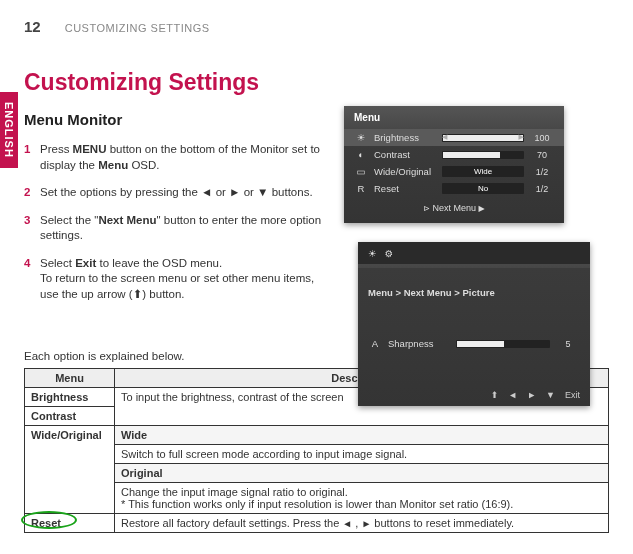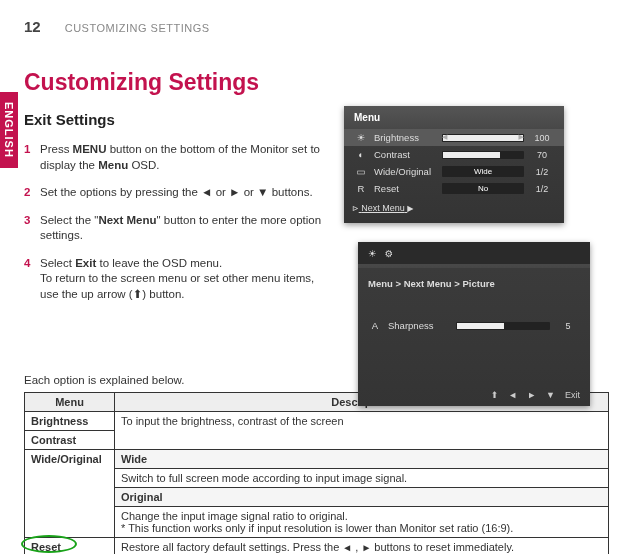--- a/index.html
+++ b/index.html
@@ -21,26 +21,26 @@
   .osd1 { top: -4px; right: 26px; width: 220px; padding-bottom: 8px; }
   .osd2 { top: 132px; right: 0; width: 232px; height: 164px; }
   .osd-title { font-weight: bold; padding: 6px 10px; font-size: 10px; color: #fff; }
   .osd-row { display: flex; align-items: center; padding: 3px 10px; gap: 6px; }
   .osd-icon { width: 14px; text-align: center; flex-shrink:0; }
   .osd-label { width: 62px; flex-shrink:0; }
   .osd-slider { position: relative; background: #222; height: 8px; flex: 1; border-radius: 1px; display:flex; align-items:center;}
   .osd-slider-fill { background: #eee; height: 6px; margin:1px;}
   .osd-val { width: 24px; text-align: center; font-size: 9px; flex-shrink:0;}
   .osd-select { background: #222; color:#fff; font-size:8px; text-align:center; flex:1; padding:1px 0; border-radius:1px;}
-  .osd-next { text-align: left; padding: 6px 8px 2px; font-size: 9px; color:#ddd;text-decoration:underline;}
+  .osd-next { text-align: center; padding: 6px 8px 2px; font-size: 9px; color:#ddd;}
   .osd-triangle { display:inline-block; font-size:8px; vertical-align:middle;}
-  .osd-bread { padding: 14px 10px; font-size: 9.5px; color:#ddd;}
+  .osd-bread { padding: 23px 10px; font-size: 9.5px; color:#ddd;}
   .osd-footer { position:absolute; bottom:6px; right:10px; font-size:9px; color:#ccc; display:flex; gap:10px; align-items:center;}
   .osd-iconbar{height:22px;background:#2a2a2a;display:flex;gap:8px;padding:4px 10px;align-items:center;}
-  .table-intro { font-size: 11.5px; margin: 60px 0 6px; }
+  .table-intro { font-size: 11.5px; margin: 36px 0 6px; }
   table.opts { border-collapse: collapse; width: 100%; font-size: 11px; }
   table.opts th, table.opts td { border: 1px solid #333; padding: 3px 6px; vertical-align: top; text-align: left;}
   table.opts th { background: #eee; font-weight: bold; text-align: center; }
   .menu-col { width: 90px; font-weight: bold; }
   .sub-head { font-weight: bold; background:#f5f5f5;}
   .reset-circle { position: relative; }
   .reset-ellipse { position: absolute; left: -4px; top: -3px; width: 56px; height: 18px; border: 2px solid #19a319; border-radius: 50%; pointer-events: none;}
   .tri{font-size:10px;}
   .osd-row.hl{background:#5a5a5a;}
   .osd-slider .tick-l{position:absolute;left:0;top:-1px;font-size:7px;color:#aaa}
@@ -54,21 +54,21 @@
 
   <div class="header-row">
     <span class="page-num">12</span>
     <span class="header-title">CUSTOMIZING SETTINGS</span>
   </div>
 
   <h1 class="main-title">Customizing Settings</h1>
 
   <div class="content-row">
     <div class="steps">
-      <h2 class="sub-title">Exit Settings</h2>
+      <h2 class="sub-title">Menu Monitor</h2>
 
       <div class="step-item">
         <div class="step-num">1</div>
         <div class="step-text">
           <span>Press </span><b>MENU</b><span> button on the bottom of the Monitor set to display the </span><b>Menu</b><span> OSD.</span>
         </div>
       </div>
 
       <div class="step-item">
         <div class="step-num">2</div>

